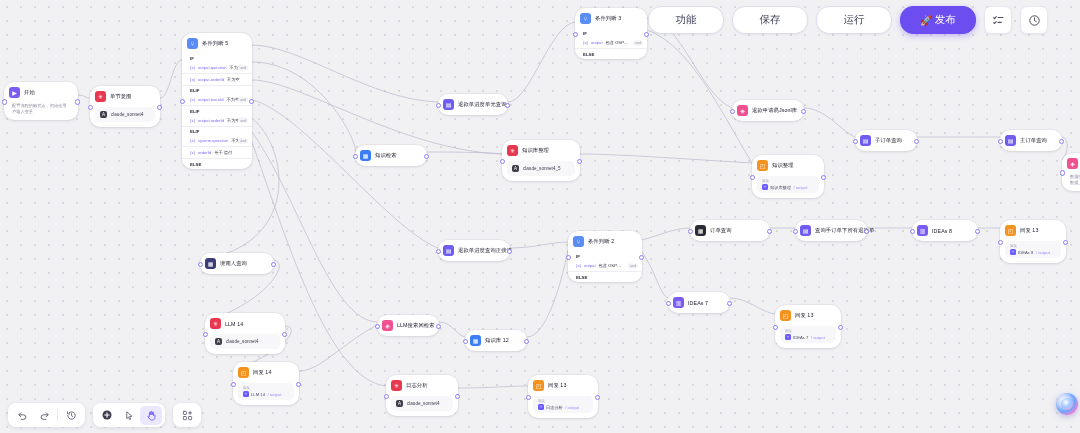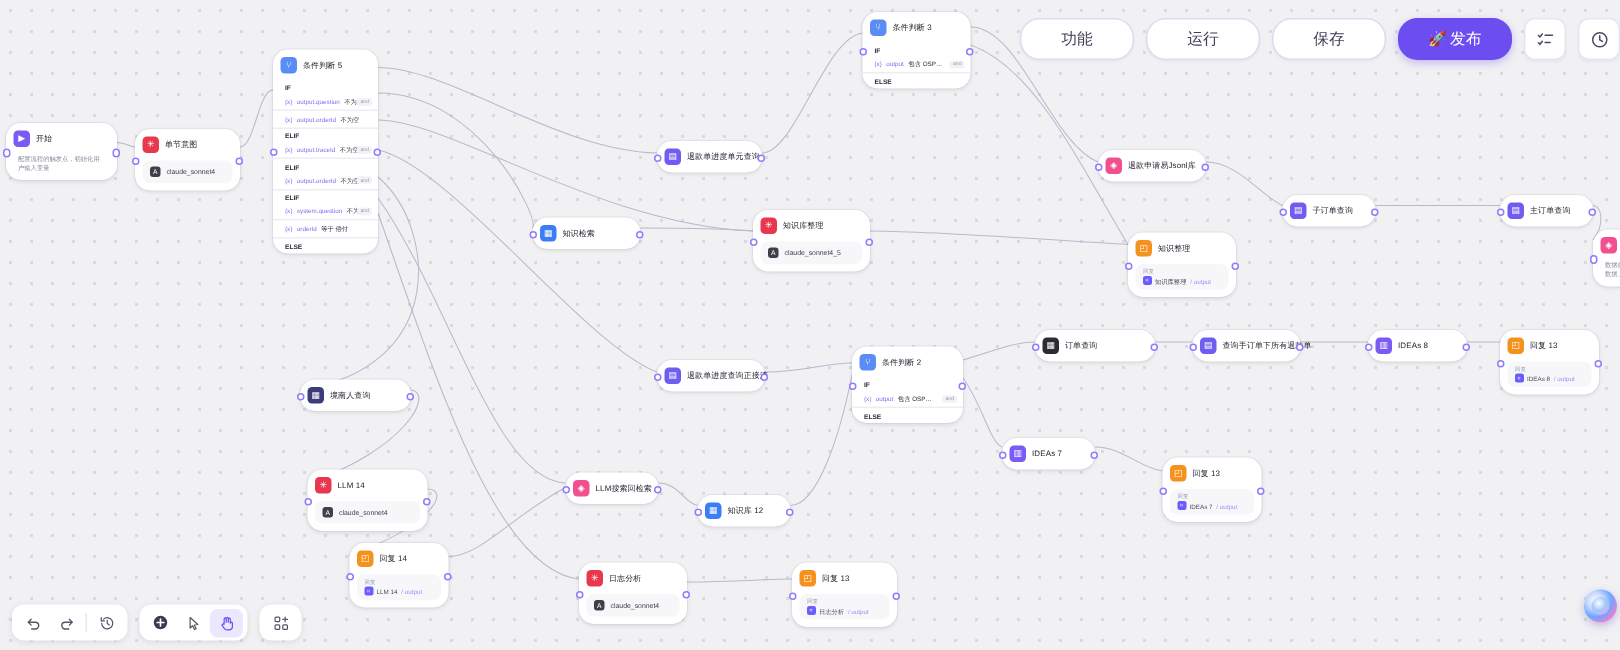--- a/index.html
+++ b/index.html
@@ -50,22 +50,22 @@
   .cond .cop{font-size:4.2px;color:#2b2b3c;}
   .cond .cand{position:absolute;right:4px;top:50%;transform:translateY(-50%);
        font-size:3.4px;color:#9a9aad;background:#f2f2f6;border-radius:2px;padding:.5px 2px;}
   .cond .cdiv{height:.6px;background:#eeeef2;margin:1px 0;}
 
   .port{position:absolute;width:3.4px;height:3.4px;border-radius:50%;
         background:#fff;border:1px solid #8b7dff;top:50%;margin-top:-1.7px;}
   .port.l{left:-2px;} .port.r{right:-2px;}
 
   
-  #topbar{position:absolute;top:0;right:0;height:40px;display:flex;align-items:flex-end;
-          gap:8px;padding:0 0 0 0;z-index:40;}
+  #topbar{position:absolute;top:0;right:0;height:40px;display:flex;align-items:center;
+          gap:8px;padding:0 32px 0 0;z-index:40;}
   .tbtn{height:26px;min-width:48px;padding:0 13px;border-radius:13px;background:#fff;
         border:1px solid #dcdcf0;display:flex;align-items:center;justify-content:center;
         font-size:10.5px;color:#3f3f56;box-shadow:0 1px 2px rgba(20,20,43,.05);
         cursor:pointer;white-space:nowrap;}
   .tbtn.primary{background:#6b4df0;border-color:#6b4df0;color:#fff;gap:2px;
         box-shadow:0 2px 6px rgba(107,77,240,.35);}
   .tico{width:26px;height:26px;border-radius:7px;background:#fff;border:1px solid #e6e6f2;
         display:flex;align-items:center;justify-content:center;
         box-shadow:0 1px 2px rgba(20,20,43,.05);cursor:pointer;}
 
@@ -477,22 +477,22 @@
         <div class="nsub">数据的集
 AI
 数据上报</div>
         <span class="port l"></span>
       </div>
     </div>
 </div>
 
 <div id="topbar">
   <div class="tbtn">功能</div>
+  <div class="tbtn">保存</div>
   <div class="tbtn">运行</div>
-  <div class="tbtn">保存</div>
   <div class="tbtn primary">
     <span style="font-size:10px;">🚀</span>
     <span>发布</span>
   </div>
   <div class="tico">
     <svg width="13" height="13" viewBox="0 0 16 16" fill="none" stroke="#4a4a5e" stroke-width="1.3" stroke-linecap="round">
       <path d="M2 4.5 L3.2 5.7 L5.2 3.3"></path>
         <path d="M7.5 4.3 H13.5"></path>
       <path d="M2 10.5 L3.2 11.7 L5.2 9.3"></path>
         <path d="M7.5 10.3 H11.5"></path>

